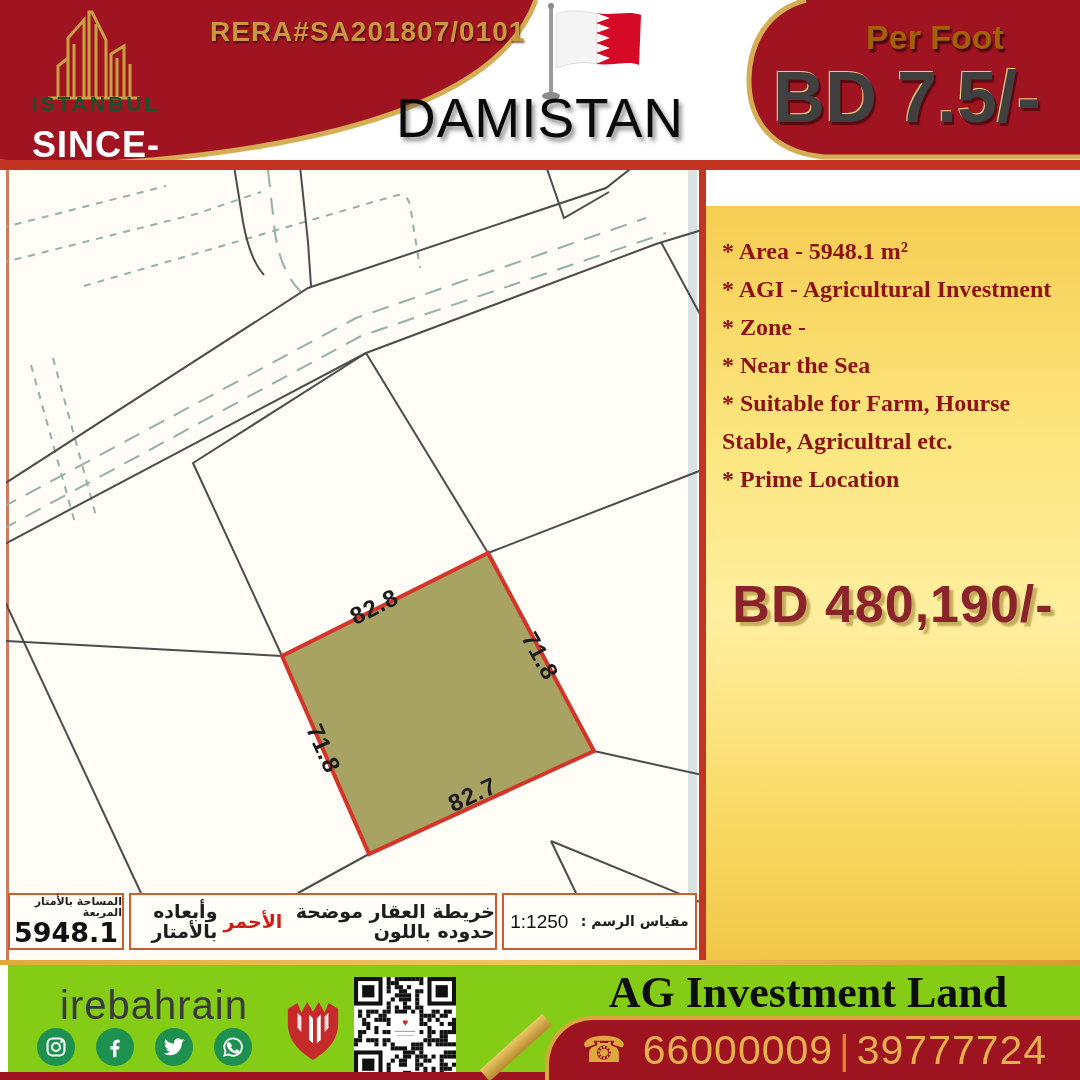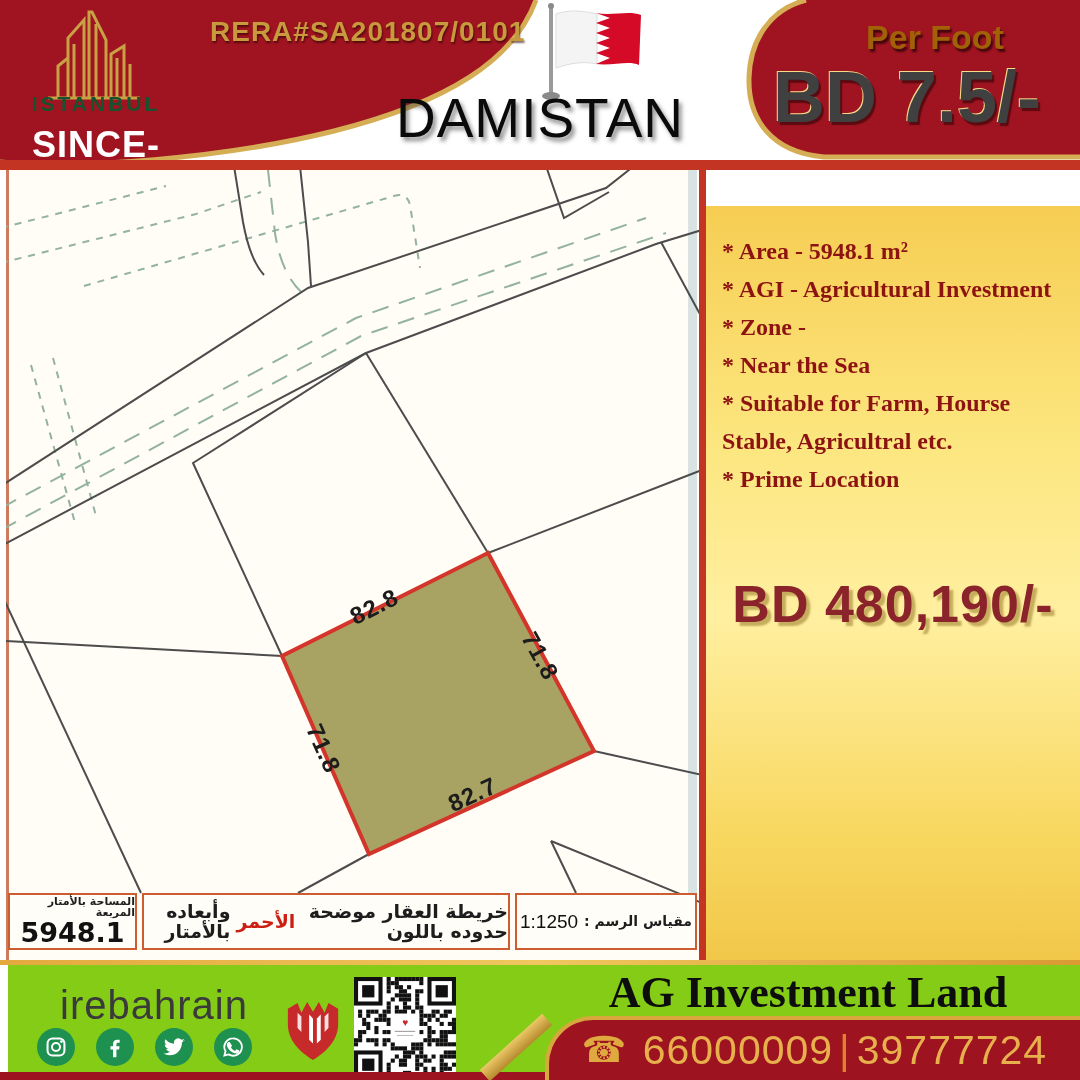--- a/index.html
+++ b/index.html
@@ -22,21 +22,21 @@
   .bd75{left:742px;top:56px;width:330px;text-align:center;font-size:72px;font-weight:bold;
         color:#404040;text-shadow:2px 3px 1px #5a0a10,-1px -1px 0 #f7dd8a;}
   .red-strip-top{left:0;top:160px;width:1080px;height:10px;background:#c43423;}
 
   
   .map{left:6px;top:170px;width:693px;height:790px;background:#fffdf6;}
   .map-table{left:2px;top:723px;width:689px;height:57px;display:flex;gap:5px;}
   .map-cell{border:2px solid #cd5c30;background:#fffdf8;display:flex;flex-direction:column;
         align-items:center;justify-content:center;line-height:1.05;}
   .ar{font-family:"DejaVu Sans",sans-serif;direction:rtl;}
-  .cell-area{width:129px;}
+  .cell-area{width:116px;}
   .cell-note{width:368px;flex-direction:row;gap:6px;font-size:19px;font-weight:bold;color:#1d1d1d;}
   .cell-scale{flex:1;flex-direction:row;justify-content:space-around;}
   .area-label{font-size:11px;color:#1d1d1d;font-weight:bold;}
   .area-value{font-size:27px;color:#111;font-weight:bold;font-family:"DejaVu Sans",sans-serif;}
   .note-red{color:#cc1f14;}
   .scale-label{font-size:14px;font-weight:bold;color:#1d1d1d;}
   .scale-value{font-size:19px;color:#111;}
   .red-vline{left:699px;top:160px;width:7px;height:802px;background:#c43423;}
 
   

